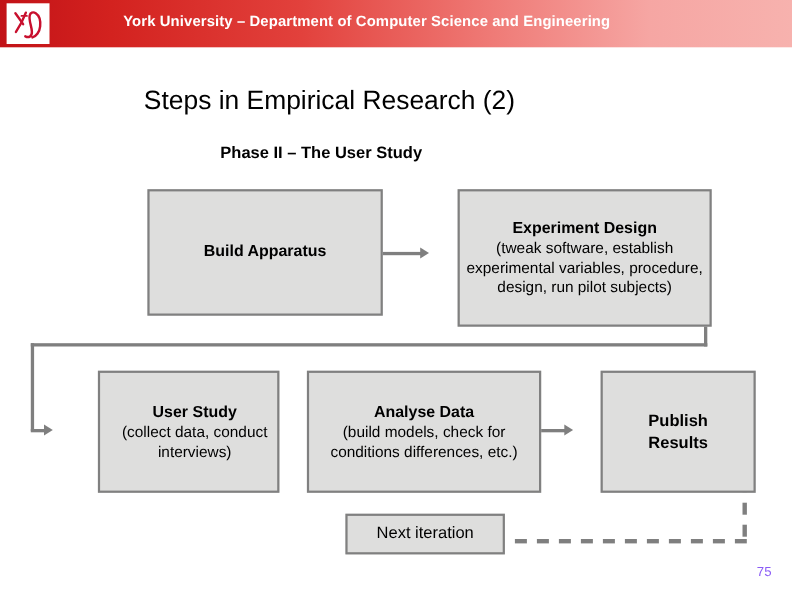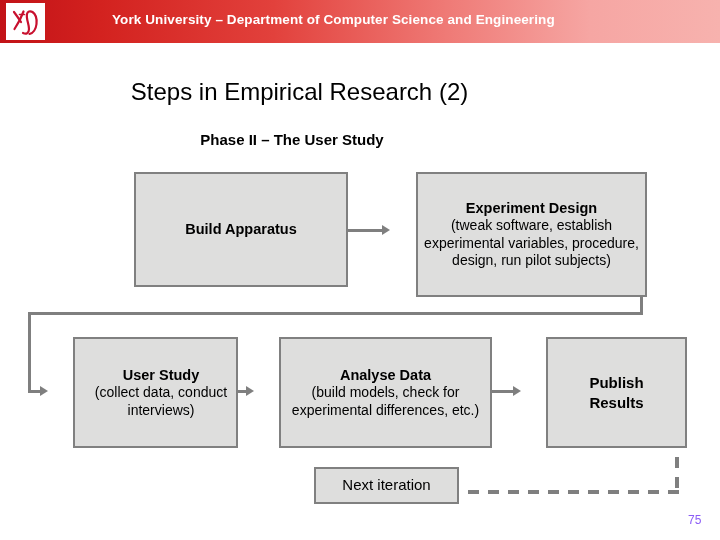--- a/index.html
+++ b/index.html
@@ -87,21 +87,21 @@
   .flow-box .bd {
     font-size: 14px;
     font-weight: normal;
     display: block;
     padding: 0 3px;
   }
   .flow-box.stacked-title .bt { margin-bottom: 0; }
 
   #box-build      { left: 108px; top: 172px; width: 214px; height: 115px; }
   #box-design     { left: 390px; top: 172px; width: 231px; height: 125px; }
-  #box-userstudy  { left: 47px;  top: 337px; width: 165px; height: 111px; padding-left: 11px; }
+  #box-userstudy  { left: 63px;  top: 337px; width: 165px; height: 111px; padding-left: 11px; }
   #box-analyse    { left: 253px; top: 337px; width: 213px; height: 111px; }
   #box-publish    { left: 520px; top: 337px; width: 141px; height: 111px; }
   #box-publish .bt { font-size: 15px; line-height: 1.32; }
   #box-next       { left: 288px; top: 467px; width: 145px; height: 37px; }
   #box-next .bd   { font-size: 15px; }
 
   
   .conn {
     position: absolute;
     background: #7f7f7f;
@@ -230,21 +230,21 @@
   <span class="bd">(tweak software, establish experimental variables, procedure, design, run pilot subjects)</span>
 </div>
 
 <div class="flow-box" id="box-userstudy">
   <span class="bt">User Study</span>
   <span class="bd">(collect data, conduct interviews)</span>
 </div>
 
 <div class="flow-box" id="box-analyse">
   <span class="bt">Analyse Data</span>
-  <span class="bd">(build models, check for experimental differences, etc.)</span>
+  <span class="bd">(build models, check for conditions differences, etc.)</span>
 </div>
 
 <div class="flow-box stacked-title" id="box-publish">
   <span class="bt">Publish<br>Results</span>
 </div>
 
 <div class="flow-box" id="box-next">
   <span class="bd">Next iteration</span>
 </div>
 

